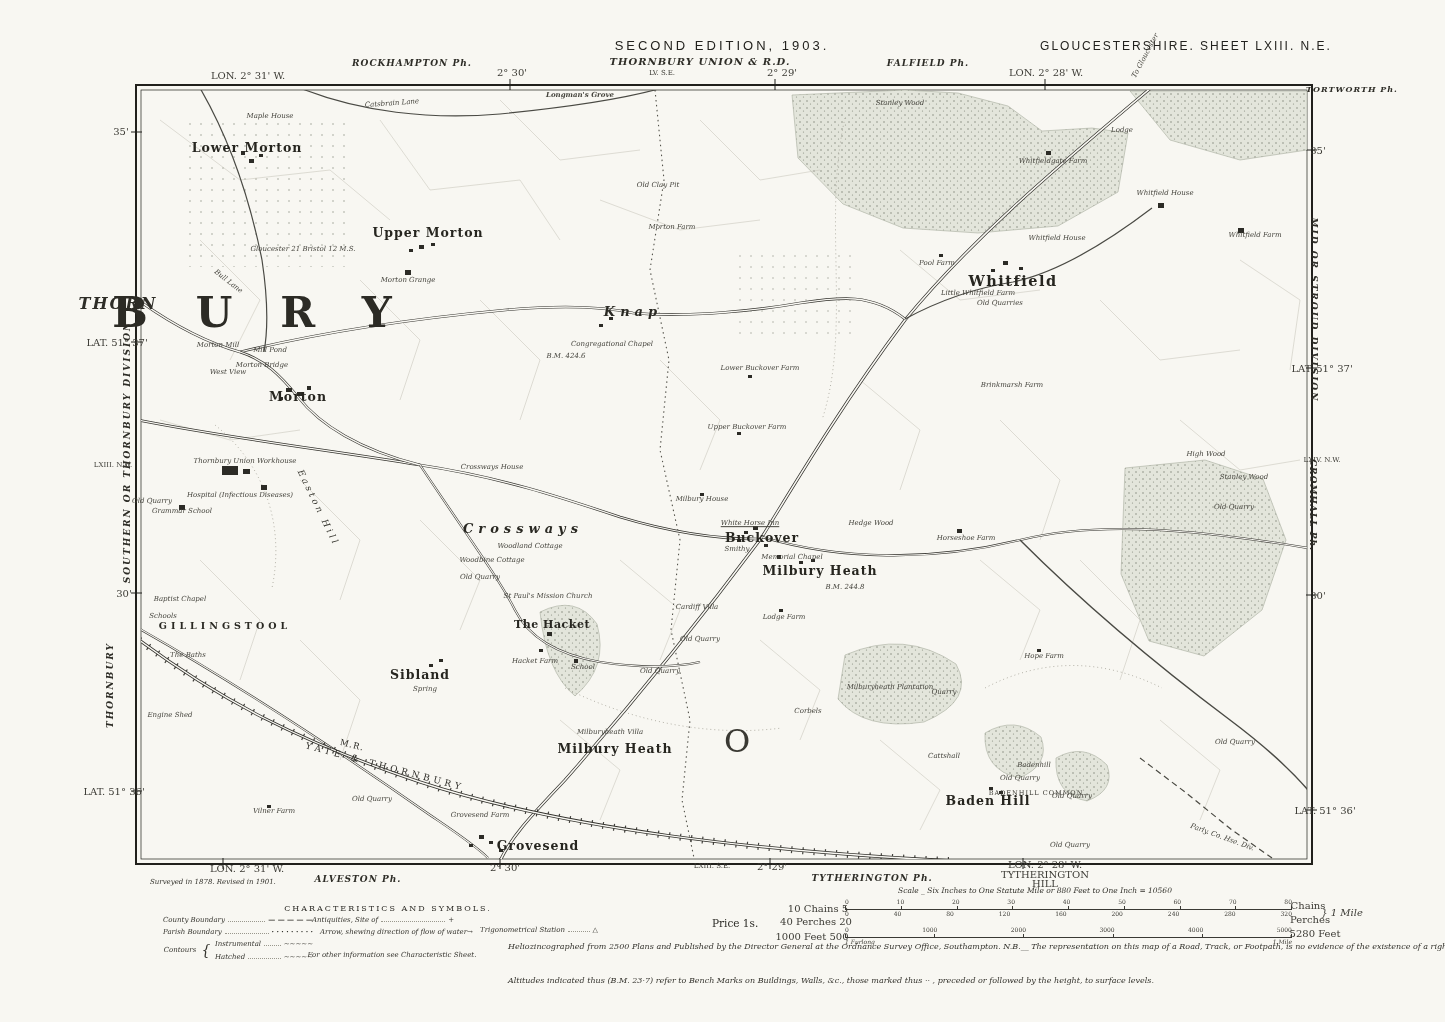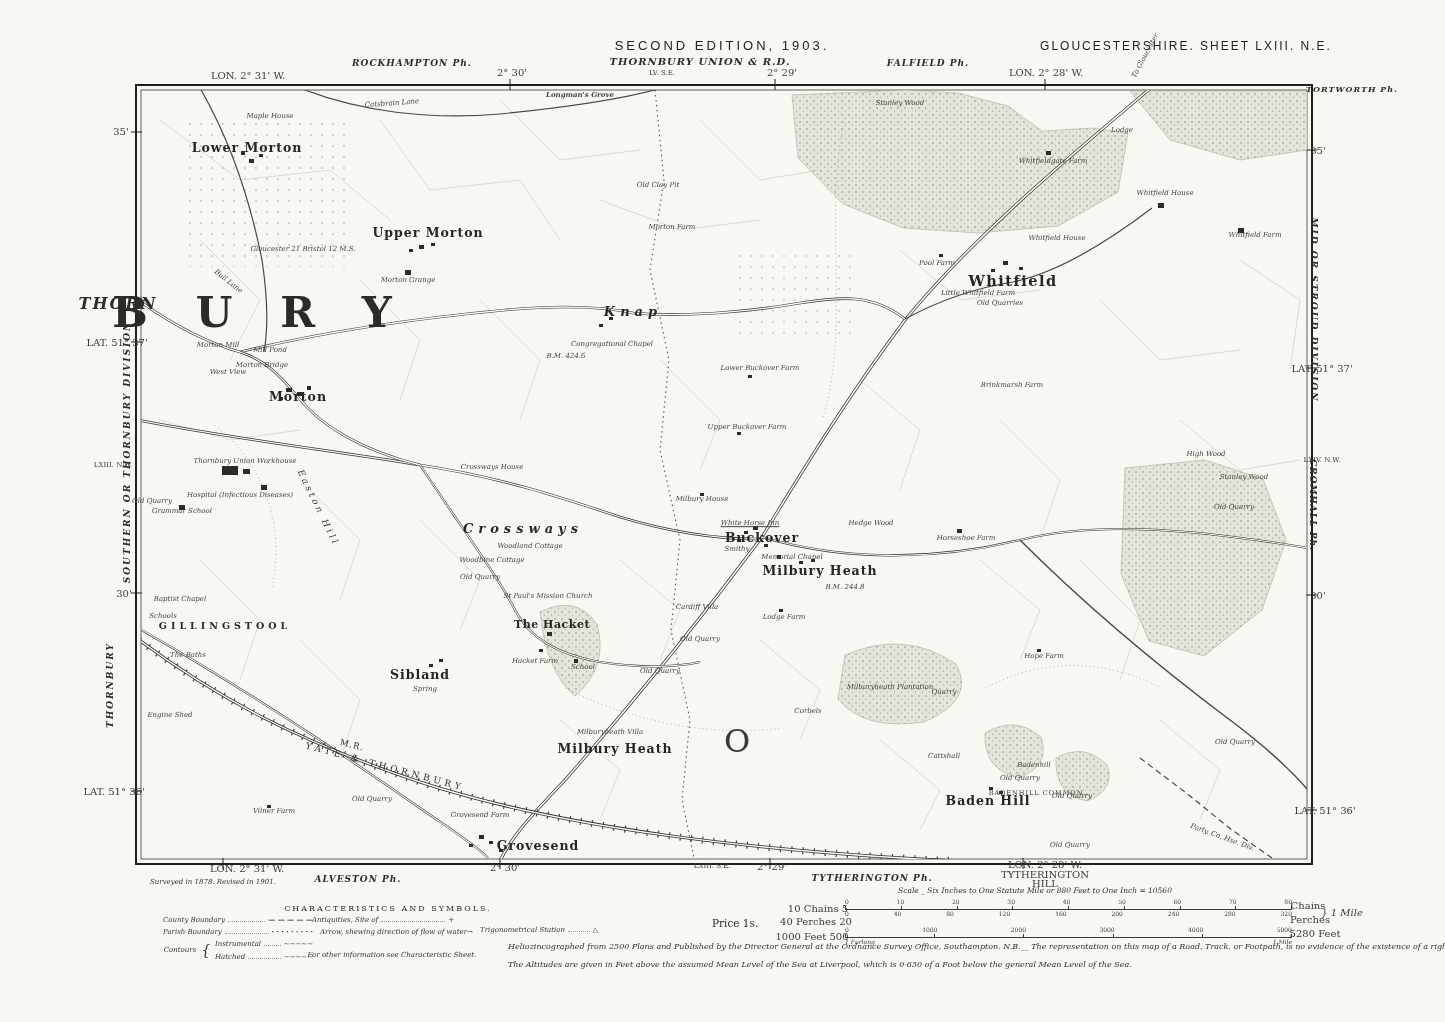--- a/index.html
+++ b/index.html
@@ -361,21 +361,21 @@
         <i></i>
       </div>
     <div class="ticksrow">
       <span class="tick-label" style="font-style:italic">1 Furlong</span>
       <span class="tick-label" style="font-style:italic">1 Mile</span>
     </div>
   </div>
   <span class="lbl geo" style="left:1315px;top:933px">5280 Feet</span>
 
   <span class="note" style="left:508px;top:942px">Heliozincographed from 2500 Plans and Published by the Director General at the Ordnance Survey Office, Southampton.   N.B.__ The representation on this map of a Road, Track, or Footpath, is no evidence of the existence of a right of way.</span>
-  <span class="note" style="left:508px;top:960px">The Altitudes are given in Feet above the assumed Mean Level of the Sea at Liverpool, which is 0·650 of a Foot below the general Mean Level of the Sea.</span>
+  <span class="note" style="left:508px;top:976px">Altitudes indicated thus (B.M. 23·7) refer to Bench Marks on Buildings, Walls, &amp;c., those marked thus ·· , preceded or followed by the height, to surface levels.</span>
 
   <div id="maplabels">
       <span class="ml t" style="left: 392px; top: 104px; transform: translate(-50%, -50%) rotate(-4deg);">Catsbrain Lane</span>
       <span class="ml t" style="left: 580px; top: 95px; transform: translate(-50%, -50%); font-weight: bold;">Longman's Grove</span>
       <span class="ml t" style="left: 270px; top: 117px; transform: translate(-50%, -50%);">Maple House</span>
       <span class="ml p" style="left: 247px; top: 148px; transform: translate(-50%, -50%);">Lower Morton</span>
       <span class="ml t" style="left: 658px; top: 186px; transform: translate(-50%, -50%);">Old Clay Pit</span>
       <span class="ml t" style="left: 900px; top: 104px; transform: translate(-50%, -50%);">Stanley Wood</span>
       <span class="ml t" style="left: 1122px; top: 131px; transform: translate(-50%, -50%);">Lodge</span>
       <span class="ml t" style="left: 1053px; top: 162px; transform: translate(-50%, -50%);">Whitfieldgate Farm</span>

